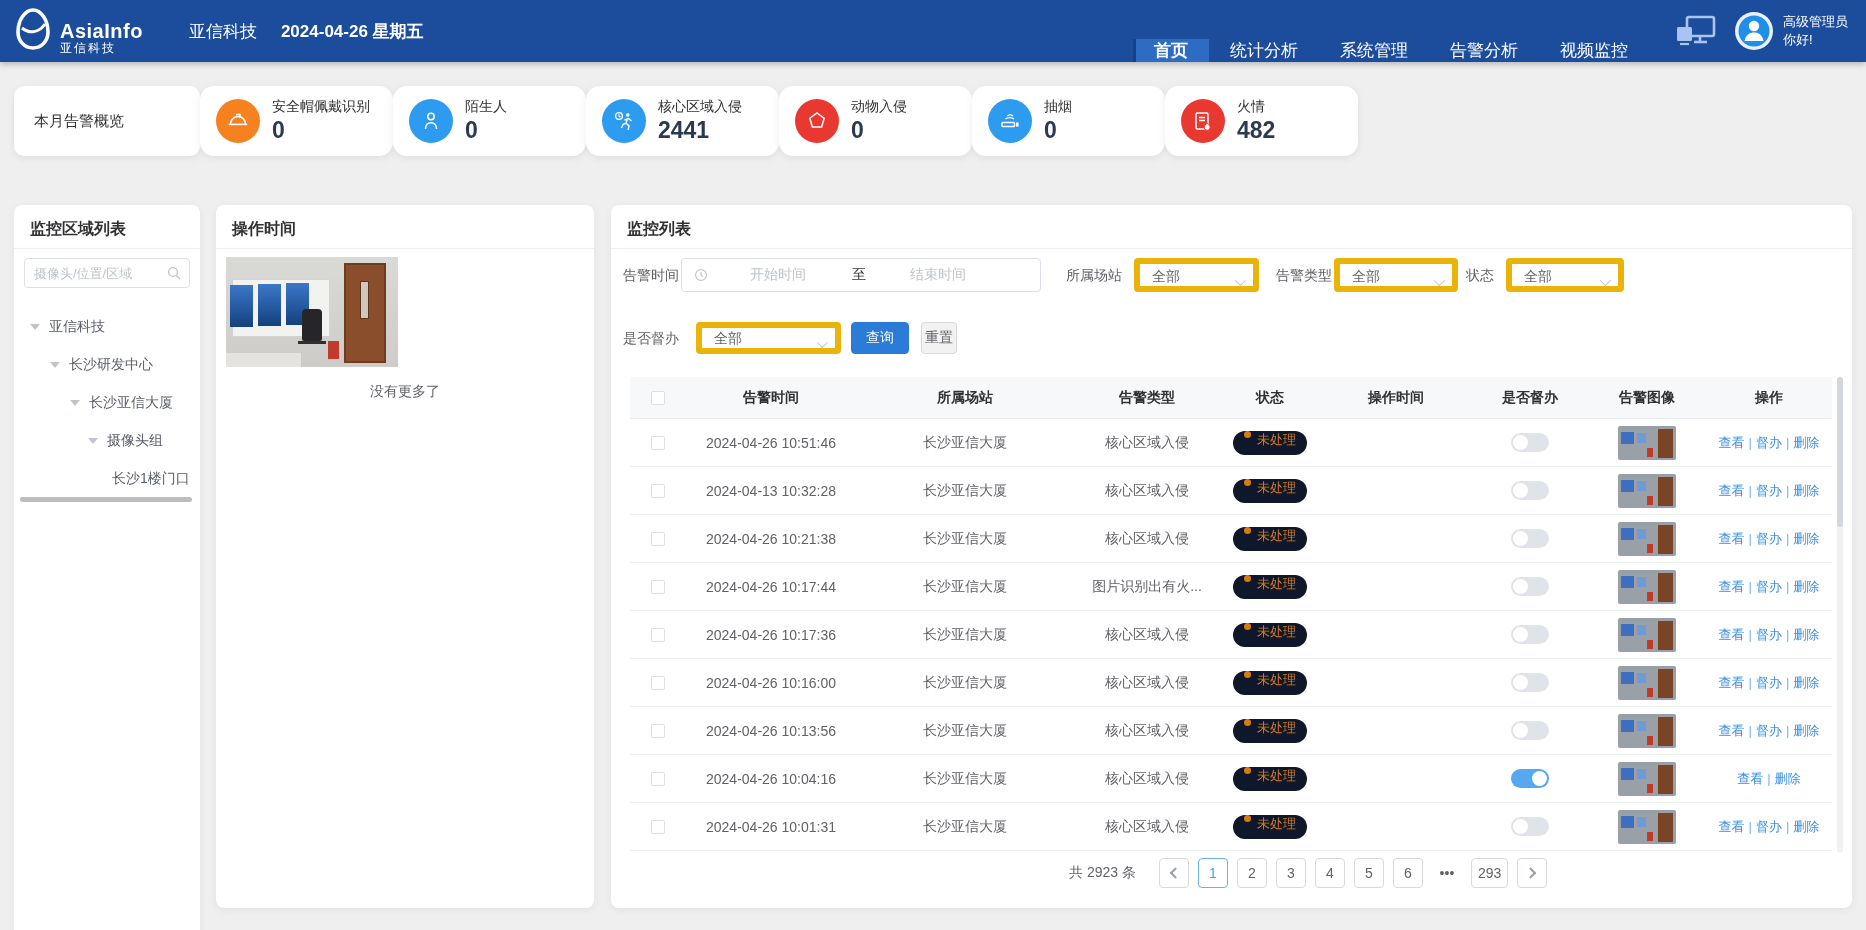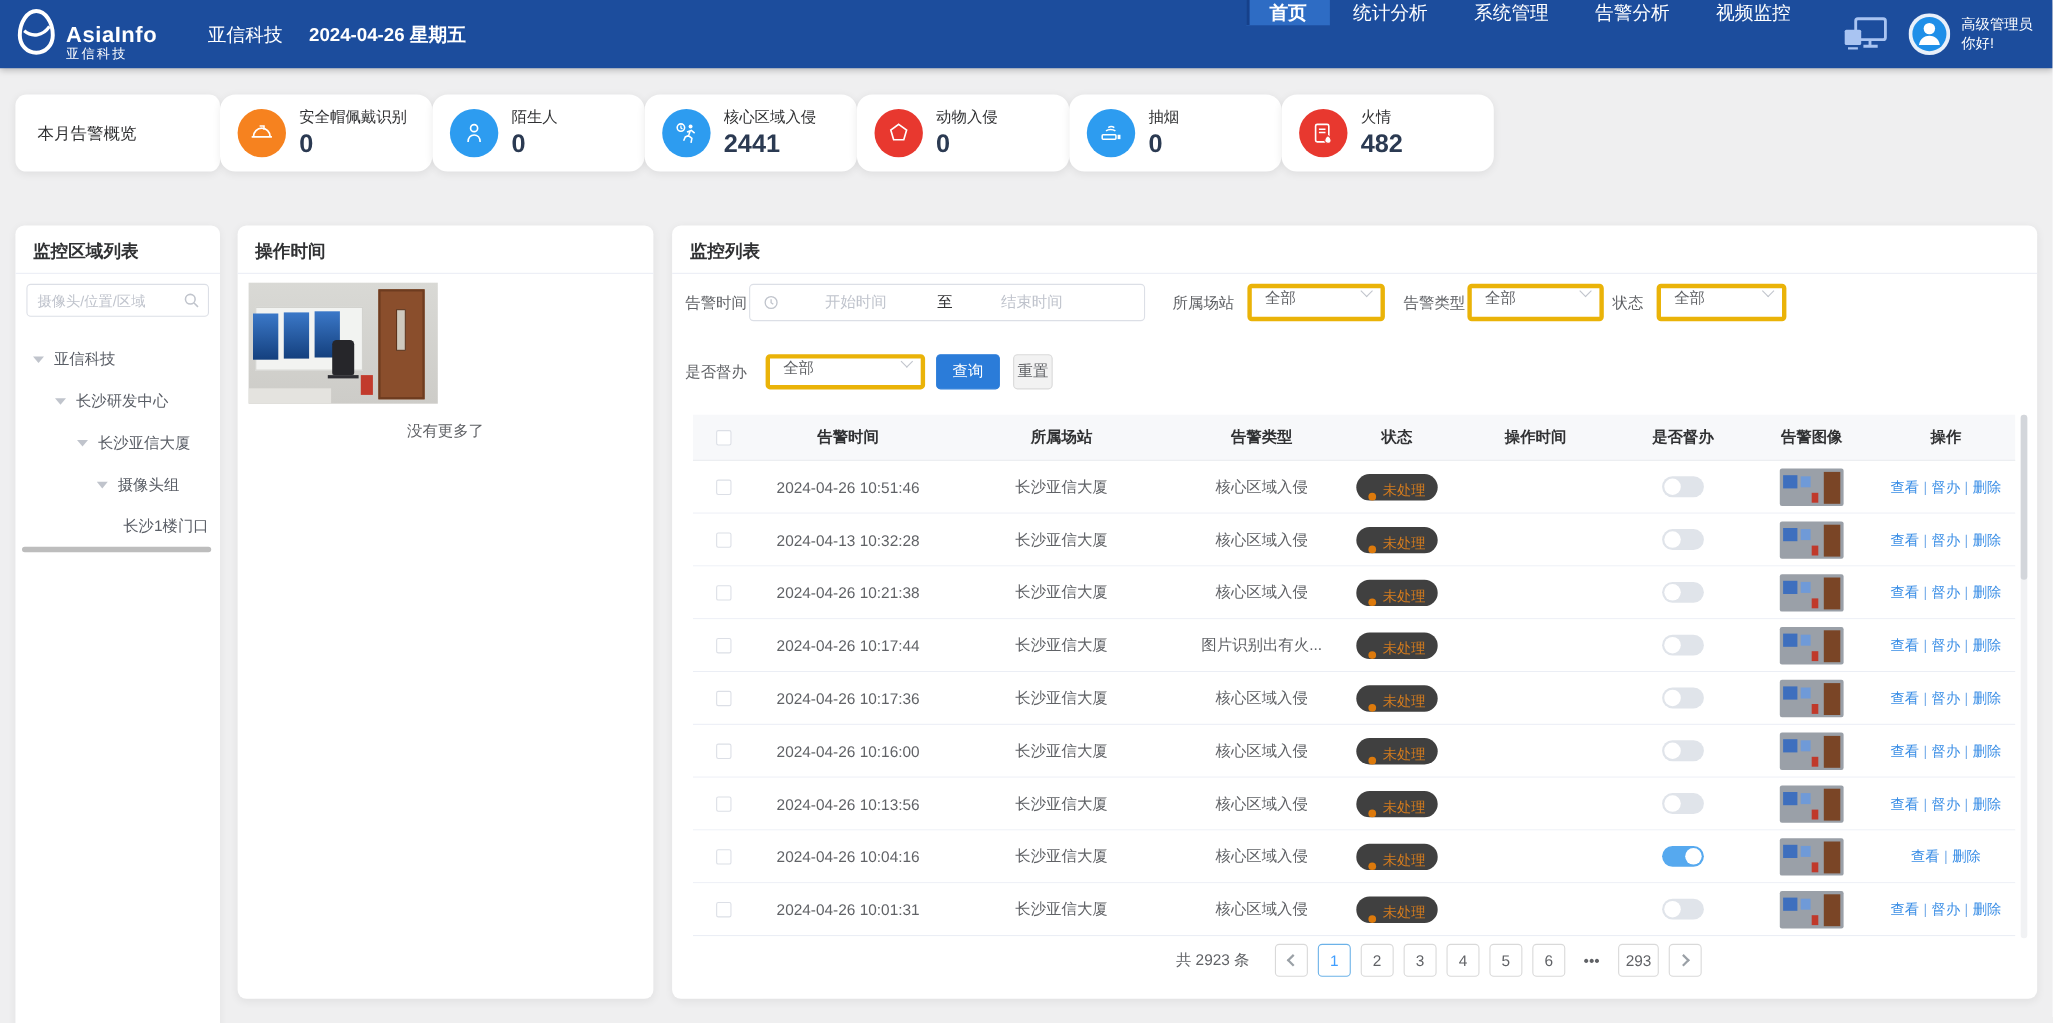--- a/index.html
+++ b/index.html
@@ -9,21 +9,21 @@
 
   
   .navbar { position:absolute; top:0; left:0; width:1866px; height:62px; background:#1c4d9d; display:flex; align-items:center; color:#fff; box-shadow:0 2px 6px rgba(0,0,0,.25); z-index:5; }
   .logo-wrap { display:flex; align-items:flex-end; margin-left:14px; }
   .brand-text { margin-left:8px; line-height:1.05; }
   .brand-en { font-size:20px; font-weight:bold; letter-spacing:.5px; }
   .brand-zh { font-size:12px; letter-spacing:2px; }
   .nav-company { font-size:17px; margin-left:46px; }
   .nav-date { font-size:17px; font-weight:bold; margin-left:24px; }
   .nav-spacer { flex:1; }
-  .nav-items { display:flex; height:62px; align-items:flex-start; }
+  .nav-items { display:flex; height:62px; align-items:flex-end; }
   .nav-item { display:flex; align-items:center; padding:0 21px; font-size:17px; cursor:pointer; }
   .nav-item.active { background:#2e6cc4; font-weight:bold; box-shadow:inset 3px 0 0 #16408a; }
   .nav-monitor { margin:0 18px 0 26px; display:flex; align-items:center; }
   .nav-avatar { margin-right:10px; display:flex; align-items:center; }
   .nav-user { font-size:13px; line-height:1.35; margin-right:18px; }
 
   
   .cards-row { position:absolute; top:86px; left:14px; display:flex; }
   .card { background:#fff; border-radius:10px; height:70px; box-shadow:0 2px 8px rgba(0,0,0,.07); }
   .card.title-card { width:186px; display:flex; align-items:center; padding-left:20px; font-size:15px; color:#303133; }
@@ -67,35 +67,35 @@
 
   
   .right-panel { left:611px; top:205px; width:1241px; height:703px; }
   .f-label { position:absolute; font-size:14px; color:#606266; line-height:34px; }
   .date-range { position:absolute; top:53px; left:70px; width:360px; height:34px; border:1px solid #dcdfe6; border-radius:4px; background:#fff; display:flex; align-items:center; }
   .date-range .clock { margin-left:12px; display:flex; }
   .ph { color:#bfc3cc; font-size:14px; }
   .dr-start { margin-left:42px; }
   .dr-to { margin-left:46px; color:#303133; font-size:14px; }
   .dr-end { margin-left:44px; }
-  .sel { position:absolute; height:34px; border:4px solid #eab308; border-radius:4px; background:#fff; display:flex; align-items:flex-start; padding:0 10px 0 12px; font-size:14px; color:#606266; cursor:pointer; }
+  .sel { position:absolute; height:34px; border:6px solid #eab308; border-radius:4px; background:#fff; display:flex; align-items:flex-end; padding:0 10px 0 12px; font-size:14px; color:#606266; cursor:pointer; }
   .chev { width:8px; height:8px; border-right:1.5px solid #c0c4cc; border-bottom:1.5px solid #c0c4cc; transform:rotate(45deg) translateY(-2px); margin-left:auto; flex:none; }
   .btn { position:absolute; top:117px; height:32px; border-radius:4px; font-size:14px; display:flex; align-items:center; justify-content:center; cursor:pointer; }
   .btn-primary { left:240px; width:58px; background:#2b7cd9; color:#fff; border:1px solid #2b7cd9; }
   .btn-plain { left:310px; width:36px; background:#f2f2f2; color:#606266; border:1px solid #d9d9d9; }
 
   
   .table { position:absolute; top:172px; left:19px; width:1202px; font-size:14px; color:#606266; }
   .tr { display:flex; align-items:center; border-bottom:1px solid #ebeef5; background:#fff; }
   .tr.head { background:#f7f8fa; height:42px; font-weight:bold; color:#303133; border-bottom:1px solid #e8eaef; }
   .tr.row { height:48px; }
   .td { display:flex; align-items:center; justify-content:center; height:100%; overflow:hidden; white-space:nowrap; }
   .c1{width:56px;} .c2{width:170px;} .c3{width:218px;} .c4{width:146px;} .c5{width:100px;} .c6{width:152px;} .c7{width:116px;} .c8{width:118px;} .c9{width:126px;}
   .cb { width:14px; height:14px; border:1px solid #dcdfe6; border-radius:2px; background:#fff; cursor:pointer; }
-  .badge { display:inline-flex; align-items:flex-end; gap:6px; background:#404040; color:#d47b1d; border-radius:12px; height:24px; padding:0 11px; font-size:13px; }
+  .badge { display:inline-flex; align-items:flex-start; gap:6px; background:#0f172a; color:#d47b1d; border-radius:12px; height:24px; padding:0 11px; font-size:13px; }
   .badge .dot { width:7px; height:7px; border-radius:50%; background:#dd7a0c; }
   .tg { width:38px; height:19px; border-radius:10px; background:#e0e4ea; position:relative; cursor:pointer; }
   .tg::after { content:''; position:absolute; top:2px; left:2px; width:15px; height:15px; border-radius:50%; background:#fff; }
   .tg.on { background:#56a9ef; }
   .tg.on::after { left:21px; }
   .thumb { width:58px; height:34px; background:#9aa0a8; border-radius:2px; position:relative; overflow:hidden; cursor:pointer; }
   .thumb i { position:absolute; display:block; }
   .thumb .b1 { top:6px; left:3px; width:13px; height:12px; background:#3e6fbe; }
   .thumb .b2 { top:7px; left:19px; width:9px; height:10px; background:#6f9ad8; }
   .thumb .r1 { top:22px; left:29px; width:6px; height:9px; background:#c0392b; }

